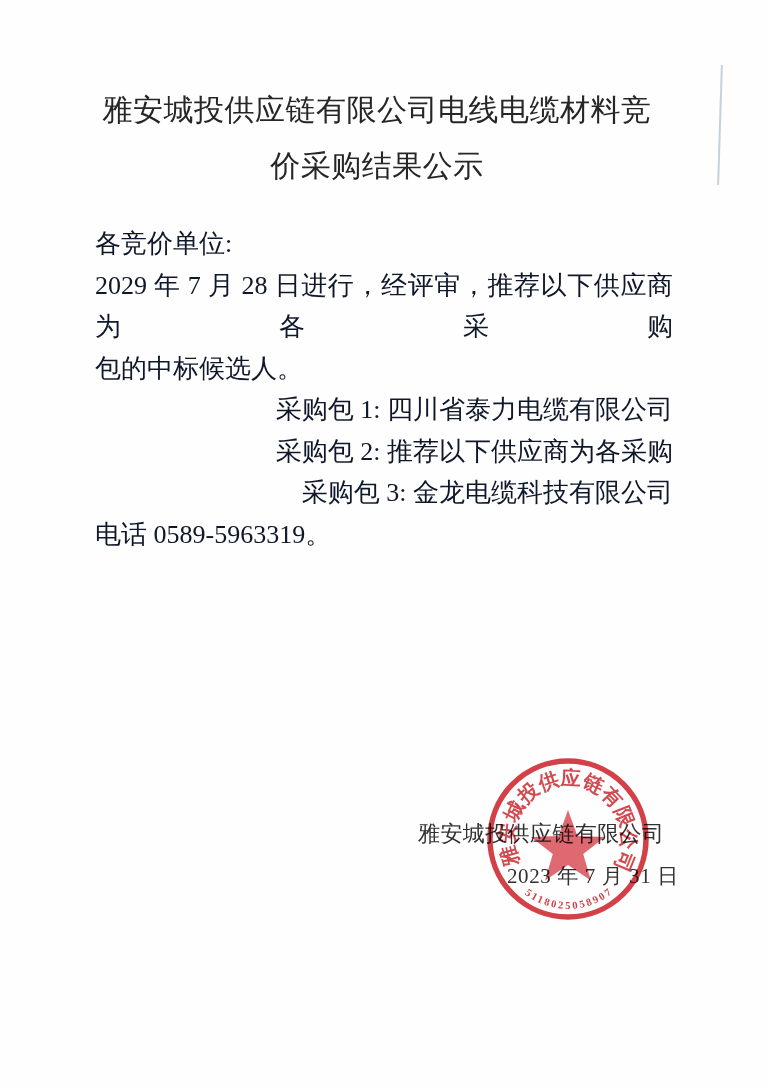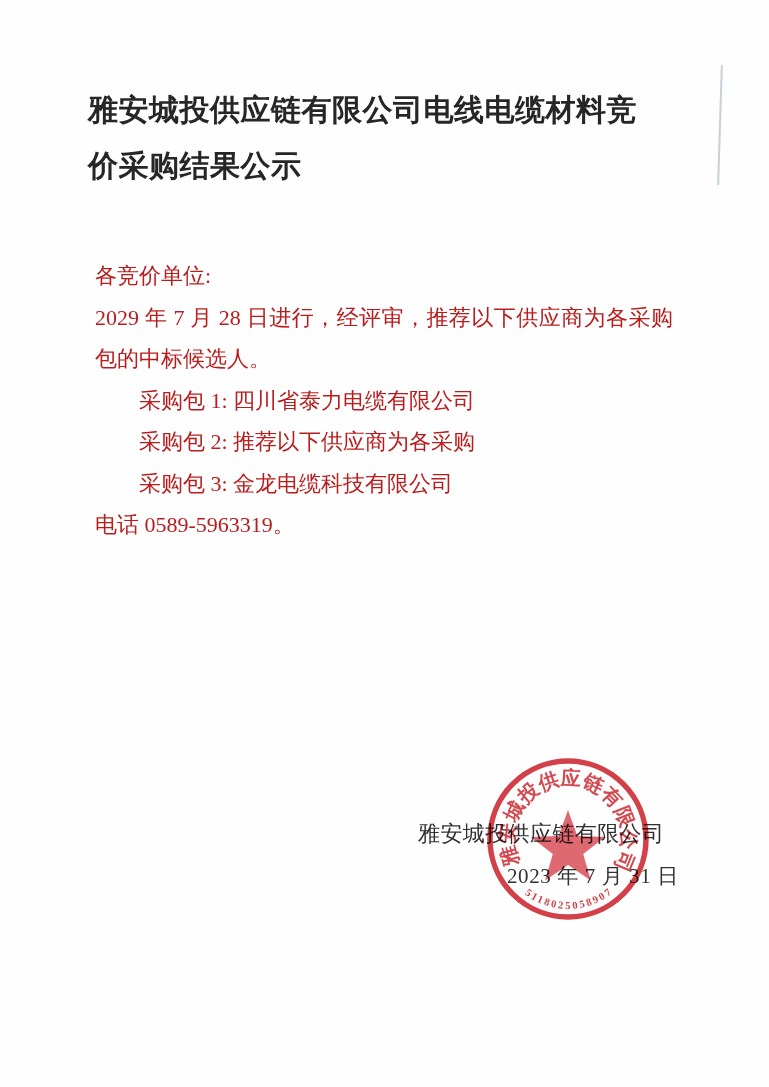--- a/index.html
+++ b/index.html
@@ -10,39 +10,39 @@
     background: #fefefe;
     overflow: hidden;
     font-family: "Liberation Serif", serif;
     color: #2e2e2e;
   }
   .title {
     position: absolute;
     left: 88px;
     top: 82px;
     width: 578px;
+    text-align: center;
     font-size: 30px;
-    font-weight: 700;
+    font-weight: 400;
     letter-spacing: 0.5px;
     line-height: 56px;
     color: #262626;
   }
   .body-text {
     position: absolute;
     left: 95px;
     top: 223px;
     width: 578px;
-    font-size: 22px;
+    font-size: 26px;
     line-height: 41.5px;
-    color: #b91c1c;
-    margin-top: 32px;
+    color: #0f172a;
   }
   .bl { min-height: 41.5px; }
   .just { text-align: justify; text-align-last: justify; }
-  .indent { text-indent: 44px; }
+  .indent { text-indent: 44px; text-align: right; }
   .sig-company {
     position: absolute;
     left: 418px;
     top: 819px;
     font-size: 22px;
     letter-spacing: 0.4px;
     color: #313131;
   }
   .sig-date {
     position: absolute;

